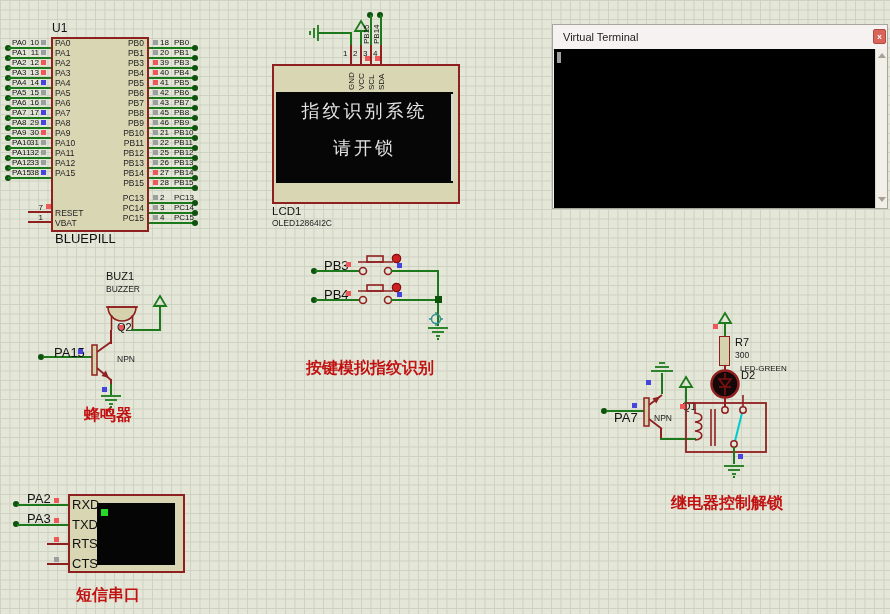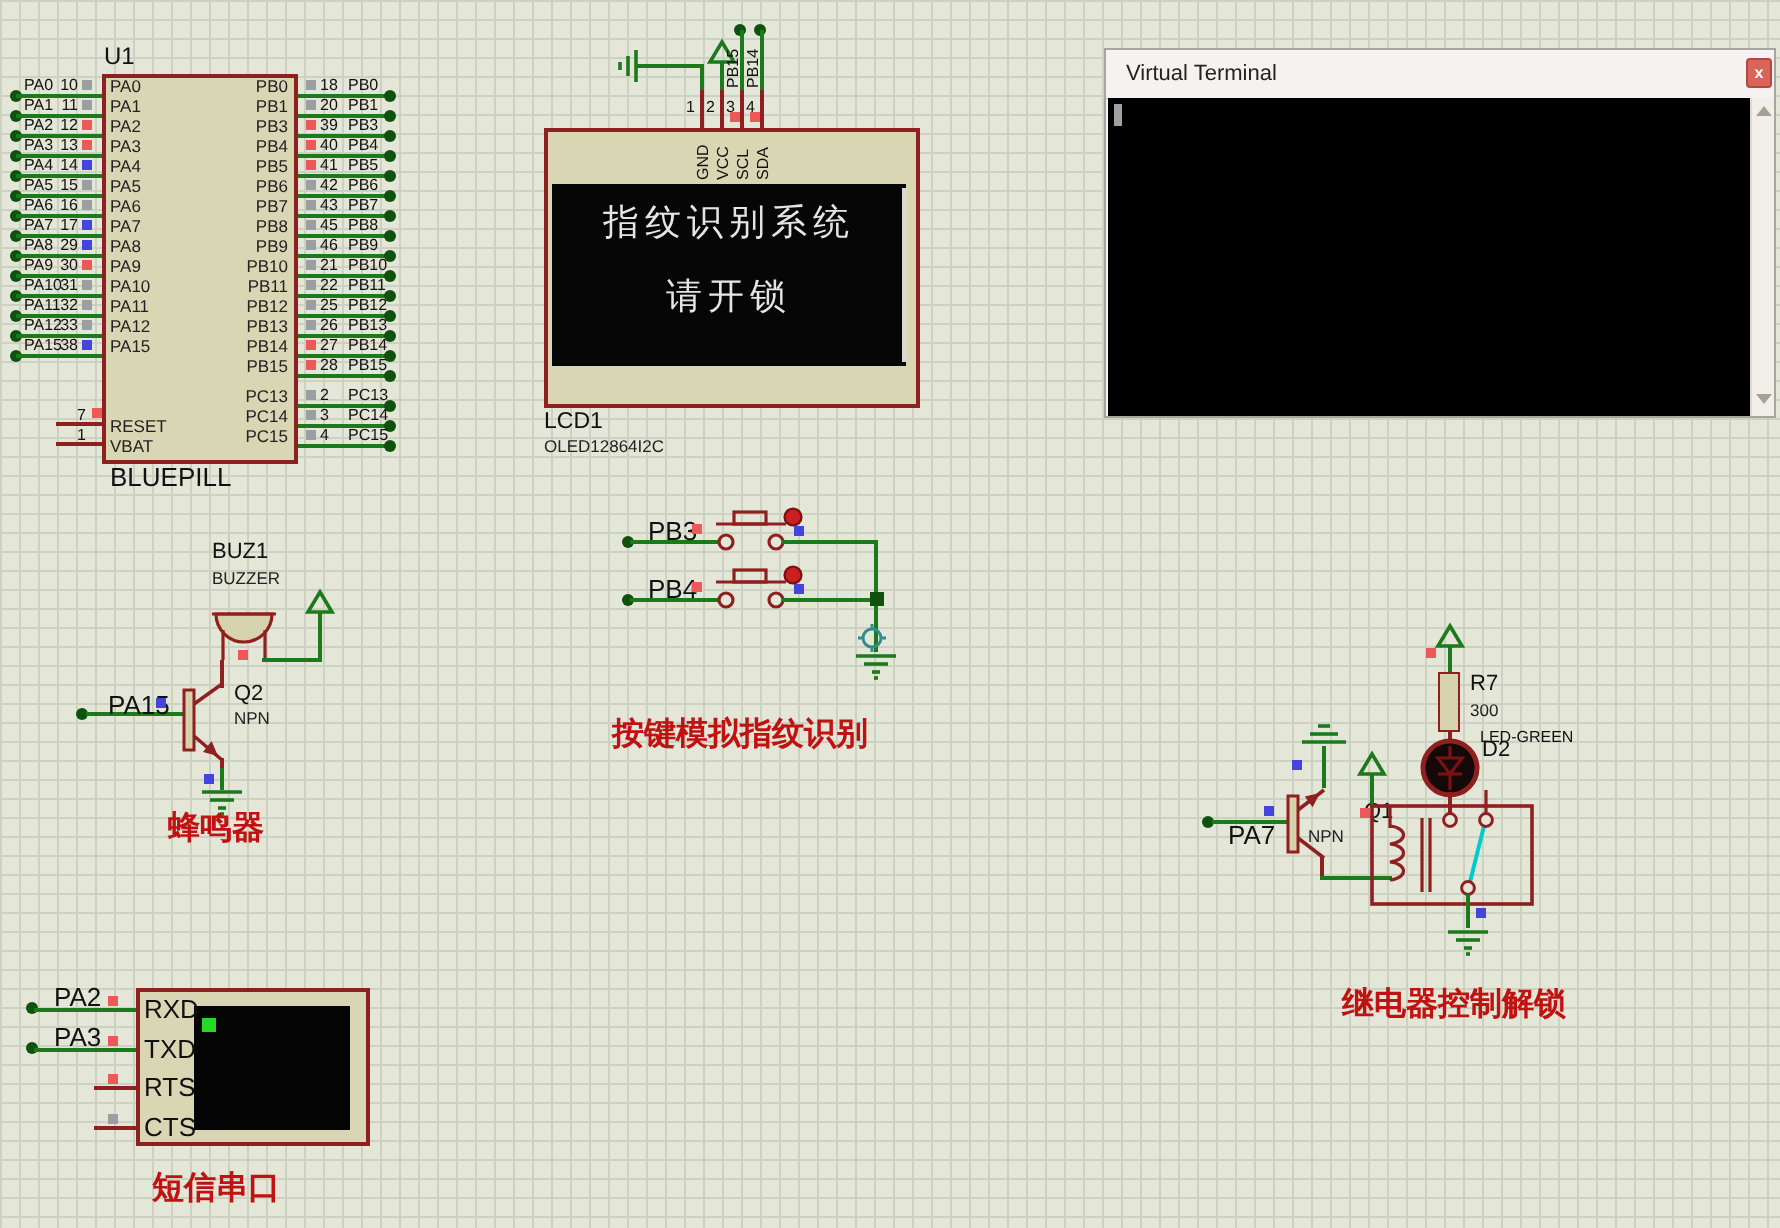--- a/index.html
+++ b/index.html
@@ -404,21 +404,21 @@
   <span class="dot" style="left:38px;top:354px"></span>
   <span class="wire" style="left:43px;top:356px;width:49px;height:2px"></span>
   <span class="t9" style="left:54px;top:348px">PA15</span>
   <span class="marker" style="left:78px;top:349px" data-marker="blue"></span>
   <svg class="sym" style="left:90px;top:336px" width="28" height="48">
     <line x1="7" y1="16" x2="21" y2="6" stroke="#8f2020" stroke-width="1.8"></line>
     <line x1="7" y1="32" x2="21" y2="44" stroke="#8f2020" stroke-width="1.8"></line>
     <polygon points="19,42 11.5,40 15.8,34.5" fill="#8f2020"></polygon>
     <rect x="2" y="9" width="5" height="30" fill="#d6d2ae" stroke="#8f2020" stroke-width="1.5"></rect>
   </svg>
-  <div class="t11" style="left:117px;top:341px">Q2</div>
+  <div class="t11" style="left:117px;top:321px">Q2</div>
   <div class="t85" style="left:117px;top:354px">NPN</div>
   <span class="rwire" style="left:110px;top:379px;width:2px;height:6px"></span>
   <span class="wire" style="left:110px;top:384px;width:2px;height:11px"></span>
   <span class="marker" style="left:102px;top:387px" data-marker="blue"></span>
   <svg class="sym" style="left:99px;top:394px" width="24" height="15">
     <line x1="2" y1="2" x2="22" y2="2" stroke="#1c7a1c" stroke-width="1.8"></line>
     <line x1="6" y1="6" x2="18" y2="6" stroke="#1c7a1c" stroke-width="1.8"></line>
     <line x1="10" y1="10" x2="14" y2="10" stroke="#1c7a1c" stroke-width="1.8"></line>
     <line x1="11" y1="13" x2="13" y2="13" stroke="#1c7a1c" stroke-width="1.8"></line>
   </svg>

